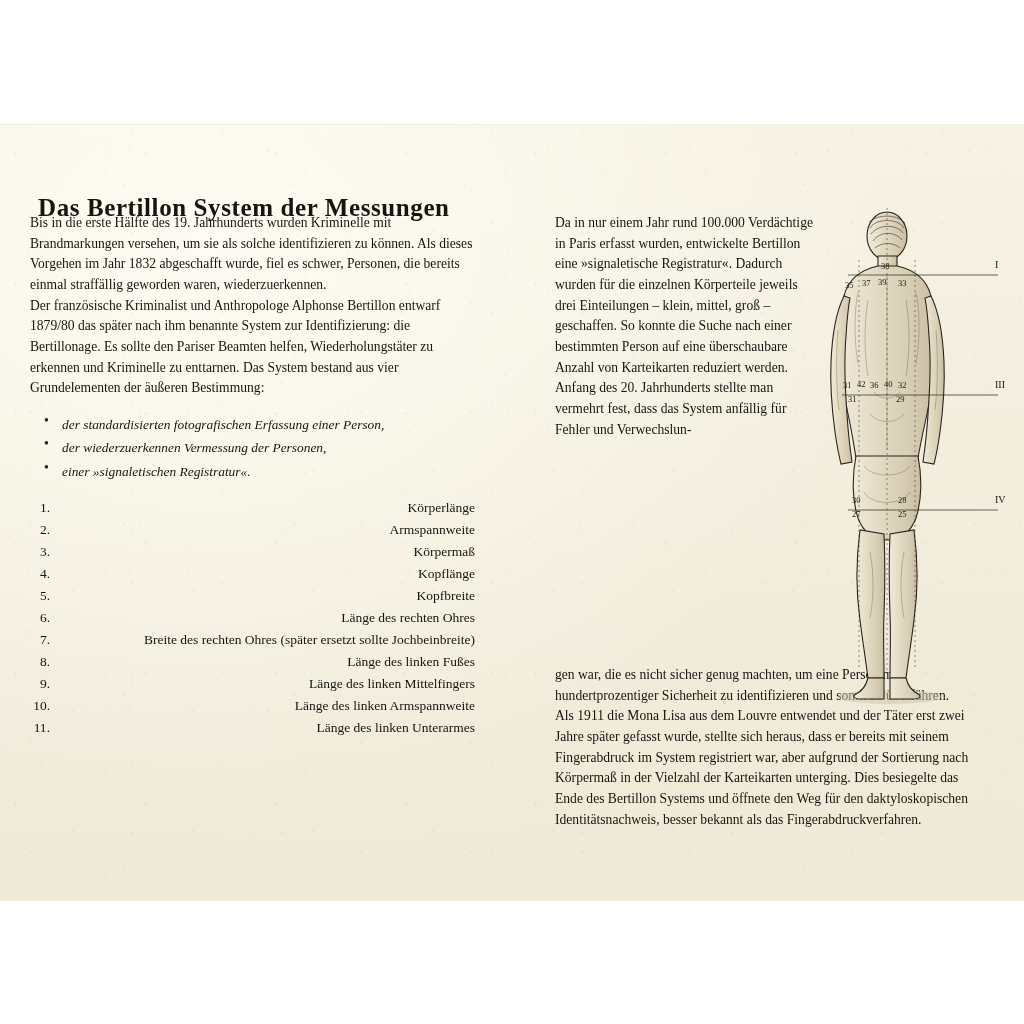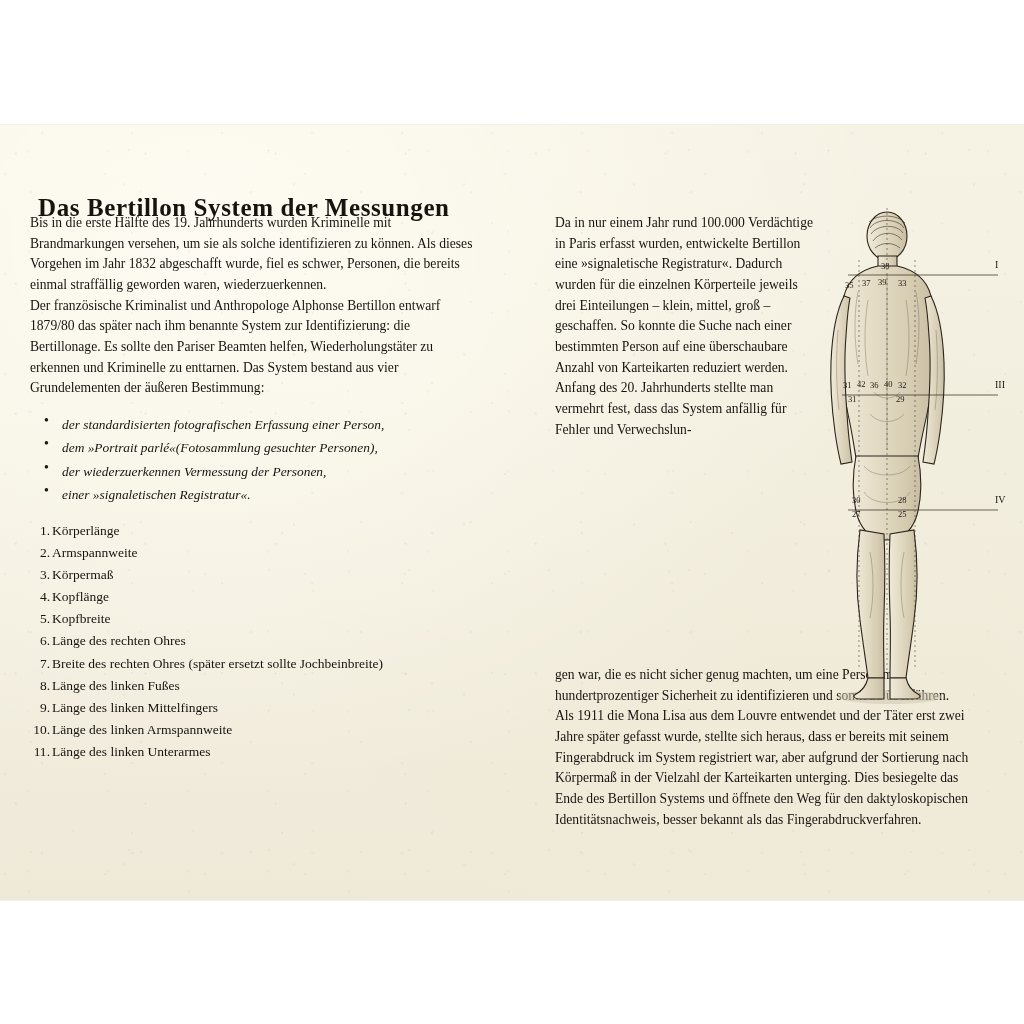--- a/index.html
+++ b/index.html
@@ -101,20 +101,21 @@
     font-size: 8px;
     font-style: normal;
     color: #1a1610;
   }
 
   ol.criteria {
     list-style: none;
     counter-reset: crit;
     margin: 6px 0 0 0;
     padding: 0 0 0 22px;
+    text-align: right;
   }
   ol.criteria li {
     counter-increment: crit;
     position: relative;
     margin-bottom: 1.5px;
     font-size: 13.5px;
   }
   ol.criteria li::before {
     content: counter(crit) ".";
     position: absolute;
@@ -147,21 +148,20 @@
   <div id="paper-grain"></div>
 
   <h1 id="title">Das Bertillon System der Messungen</h1>
 
   <div class="col" id="col-left">
     <p class="para">Bis in die erste Hälfte des 19. Jahrhunderts wurden Kriminelle mit Brandmarkungen versehen, um sie als solche identifizieren zu können. Als dieses Vorgehen im Jahr 1832 abgeschafft wurde, fiel es schwer, Personen, die bereits einmal straffällig geworden waren, wiederzuerkennen.</p>
     <p class="para">Der französische Kriminalist und Anthropologe Alphonse Bertillon entwarf 1879/80 das später nach ihm benannte System zur Identifizierung: die Bertillonage. Es sollte den Pariser Beamten helfen, Wiederholungstäter zu erkennen und Kriminelle zu enttarnen. Das System bestand aus vier Grundelementen der äußeren Bestimmung:</p>
 
     <ul class="bullets">
       <li>der standardisierten fotografischen Erfassung einer Person,</li>
-      <li>dem »Portrait parlé«(Fotosammlung gesuchter Personen),</li>
       <li>der wiederzuerkennen Vermessung der Personen,</li>
       <li>einer »signaletischen Registratur«.</li>
     </ul>
 
 
     <ol class="criteria">
       <li>Körperlänge</li>
       <li>Armspannweite</li>
       <li>Körpermaß</li>
       <li>Kopflänge</li>

